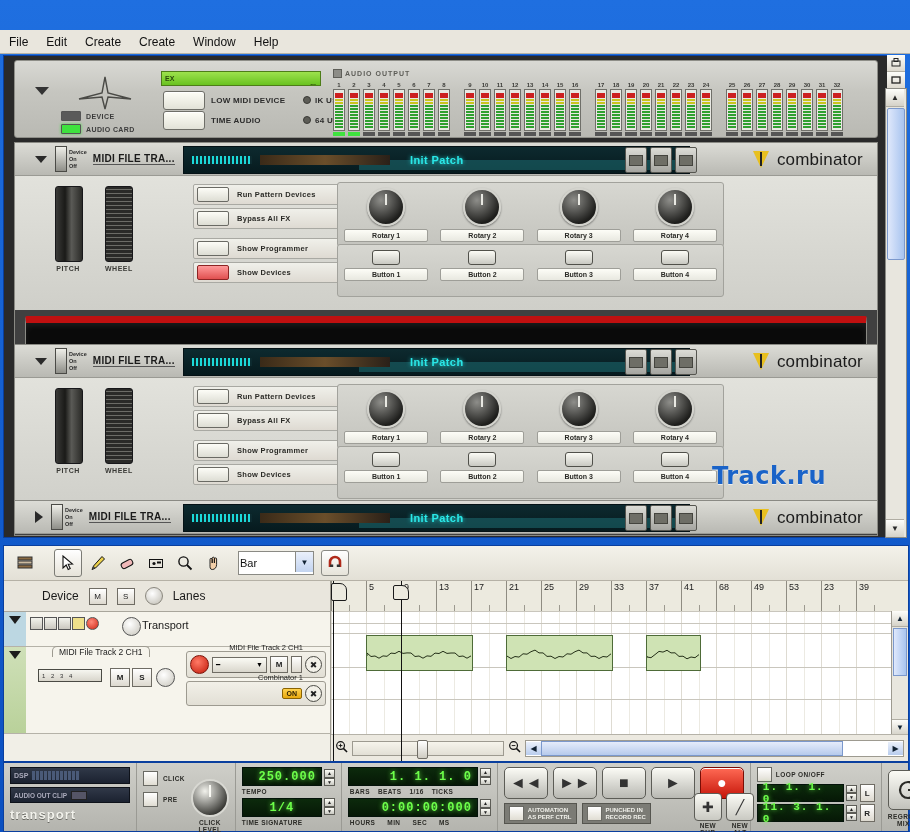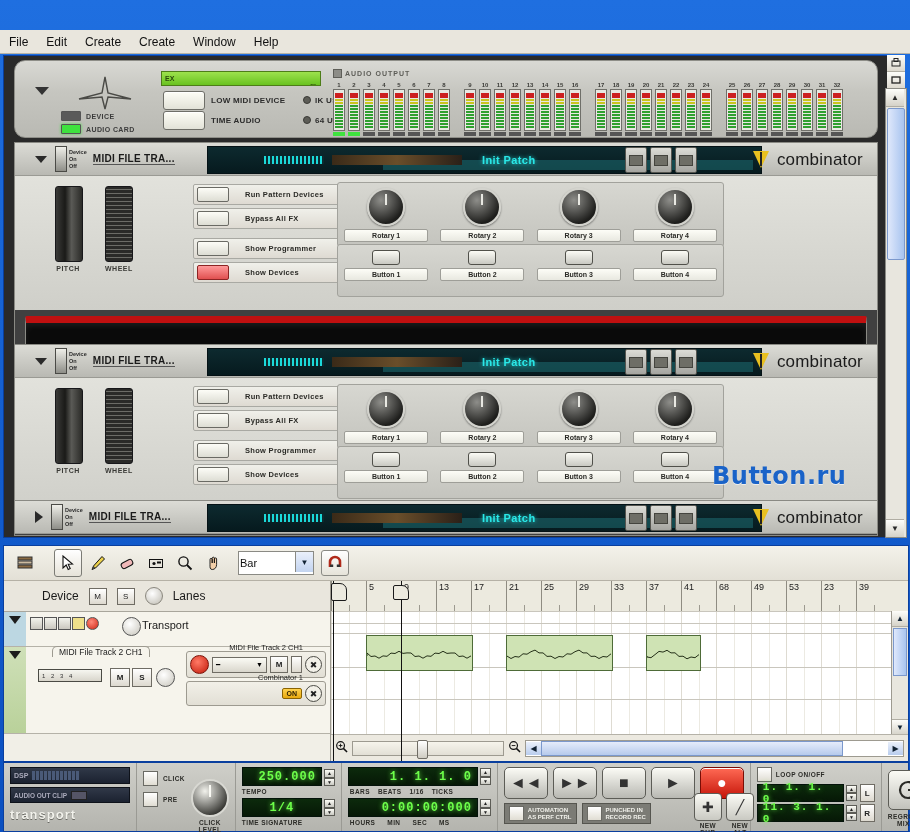--- a/index.html
+++ b/index.html
@@ -30,21 +30,21 @@
   .menu-item{font-size:12px;color:#111;padding:2px 9px;cursor:default;}
 
   
   .rack{position:absolute;left:3px;top:55px;width:884px;height:481px;
         background:#2a2a2a;overflow:hidden;border:1px solid #0a3f9e;}
   .rackscroll{position:absolute;left:0;top:0;width:884px;height:481px;}
 
   
   .hw{position:absolute;left:10px;top:4px;width:862px;height:76px;
       background:linear-gradient(#d9d9d4,#c6c6c0 40%,#b9b9b3);
-      border:1px solid #8e8e88;border-radius:11px;}
+      border:1px solid #8e8e88;border-radius:3px;}
   .hw-arrow{position:absolute;left:20px;top:26px;width:0;height:0;
             border-left:7px solid transparent;border-right:7px solid transparent;
             border-top:8px solid #333;}
   .hw-logo{position:absolute;left:62px;top:14px;width:56px;height:36px;}
   .hw-leds{position:absolute;left:46px;top:50px;}
   .led-row{display:flex;align-items:center;gap:5px;margin-bottom:3px;}
   .led{width:18px;height:8px;border:1px solid #555;background:#5a5a5a;border-radius:1px;}
   .led.on{background:#3ee23e;box-shadow:0 0 3px #3ee23e;}
   .led-lbl{font-size:7px;color:#3b3b3b;font-weight:bold;letter-spacing:.4px;}
   .hw-bar{position:absolute;left:146px;top:10px;width:158px;height:13px;
@@ -77,23 +77,23 @@
              display:flex;align-items:center;position:relative;border-bottom:1px solid #9a9a94;}
   .ch-arrow{width:0;height:0;margin-left:20px;border-left:6px solid transparent;
             border-right:6px solid transparent;border-top:7px solid #2a2a2a;}
   .ch-arrow.right{border-top:6px solid transparent;border-bottom:6px solid transparent;
                   border-left:8px solid #2a2a2a;border-right:0;}
   .ch-sw{width:10px;height:24px;margin-left:8px;background:linear-gradient(#efefe9,#8e8e88);
          border:1px solid #4a4a46;}
   .ch-swlbl{font-size:5.5px;color:#2b2b2b;line-height:7px;margin-left:2px;font-weight:bold;}
   .ch-name{font-size:10px;font-weight:bold;color:#1a1a1a;margin-left:6px;
            border-bottom:1px solid #555;letter-spacing:.3px;}
-  .lcd{position:absolute;left:192px;top:3px;width:505px;height:26px;
+  .lcd{position:absolute;left:168px;top:3px;width:505px;height:26px;
        background:linear-gradient(#0d2a2f,#061a1e);border:1px solid #051216;
-       display:flex;align-items:center;padding-left:48px;}
+       display:flex;align-items:center;}
   .lcd-mini{width:60px;height:8px;margin-left:8px;background:repeating-linear-gradient(90deg,#1bd9d9 0 2px,#0d2a2f 2px 4px);}
   .lcd-brown{width:130px;height:10px;margin-left:8px;background:linear-gradient(90deg,#3a2a18,#6a4e2a,#2a2018);}
   .lcd-patch{color:#2ae8e8;font-size:11px;font-weight:bold;margin-left:20px;
              text-shadow:0 0 4px rgba(42,232,232,.8);letter-spacing:.4px;}
   .lcd-line{position:absolute;left:175px;right:8px;top:13px;height:10px;background:rgba(30,110,115,.55);z-index:0;}
   .lcd-btns{position:absolute;right:180px;top:4px;display:flex;gap:3px;}
   .lcdb{width:20px;height:24px;background:linear-gradient(#dcdcd6,#a5a5a0);
         border:1px solid #55554f;border-radius:2px;display:flex;align-items:center;justify-content:center;}
   .lcdb .ic{width:12px;height:9px;background:#6e6e66;border:1px solid #44443e;}
   .comb-brand{position:absolute;right:14px;top:6px;display:flex;align-items:center;gap:6px;}
@@ -104,21 +104,21 @@
   .wheels{position:absolute;left:40px;top:10px;display:flex;gap:24px;}
   .wheel{width:26px;}
   .wheel .knobbody{width:26px;height:74px;border-radius:3px;
         background:linear-gradient(90deg,#3a3a38,#1a1a18 35%,#5a5a56 60%,#2b2b28);
         border:1px solid #17171a;}
   .wheel .knobbody.ridged{background:repeating-linear-gradient(0deg,#2a2a28 0 3px,#6b6b66 3px 4px);}
   .wheel .wlbl{font-size:7px;color:#3a3a36;text-align:center;margin-top:3px;font-weight:bold;letter-spacing:.5px;}
 
   .cbtns{position:absolute;left:178px;top:8px;width:175px;}
   .cbtn-row{display:flex;align-items:center;height:19px;margin-bottom:3px;
-            background:linear-gradient(#f0f0ea,#dedad2);border:1px solid #a9a9a3;border-radius:2px;gap:8px;}
+            background:linear-gradient(#f0f0ea,#dedad2);border:1px solid #a9a9a3;border-radius:2px;}
   .cbtn-row.gap{margin-top:9px;}
   .cbtn{width:30px;height:13px;margin-left:3px;border:1px solid #6a6a64;border-radius:2px;
         background:linear-gradient(#fdfdf7,#ddddd4);}
   .cbtn.red{background:linear-gradient(#ff9a9a,#e05050);border-color:#8d2424;}
   .cbtn-lbl{font-size:7.5px;color:#2a2a26;margin-left:8px;font-weight:bold;letter-spacing:.3px;}
 
   .rotaries{position:absolute;left:322px;top:6px;width:385px;height:58px;
             background:linear-gradient(#d7d7d1,#c4c4be);border:1px solid #a2a29c;border-radius:3px;
             display:flex;justify-content:space-around;align-items:flex-start;padding-top:5px;}
   .rot{width:84px;text-align:center;}
@@ -1140,21 +1140,21 @@
           <rect x="1" y="2" width="8" height="6" fill="none" stroke="#222" stroke-width="1.3"></rect>
         </svg>
     </div>
   </div>
   <div class="rack-sb" style="top:88px;height:448px;">
     <div class="sb-arrow">▲</div>
     <div class="sb-thumb"></div>
     <div class="sb-arrow" style="position:absolute;bottom:0;border-top:1px solid #b0ada3;border-bottom:0;">▼</div>
   </div>
 
-  <div class="watermark">Button.ru</div>
+  <div class="watermark">Track.ru</div>
 
   <div class="seq">
     <div class="seq-toolbar">
       <div class="tool">
         <svg width="18" height="18" viewBox="0 0 18 18">
             <rect x="2" y="3" width="14" height="3" fill="#8a6a42" stroke="#333"></rect>
             <rect x="2" y="7" width="14" height="3" fill="#cdbba0" stroke="#333"></rect>
             <rect x="2" y="11" width="14" height="3" fill="#8a6a42" stroke="#333"></rect>
           </svg>
       </div>
@@ -1456,21 +1456,21 @@
 
     <div class="tp-sec" style="width:96px;">
       <div style="display:flex;align-items:flex-end;">
         <span class="num" style="width:68px;height:17px;font-size:12px;">250.000</span>
         <span class="spin" style="height:17px;">
             <b>▲</b>
             <b>▼</b>
           </span>
       </div>
       <div class="tp-lbl" style="margin:2px 0 3px 0;">TEMPO</div>
-      <div style="display:flex;align-items:center;">
+      <div style="display:flex;">
         <span class="num" style="width:68px;height:17px;font-size:12px;justify-content:center;">1/4</span>
         <span class="spin" style="height:17px;">
             <b>▲</b>
             <b>▼</b>
           </span>
       </div>
       <div class="tp-lbl" style="margin-top:2px;">TIME SIGNATURE</div>
     </div>
 
     <div class="tp-sec" style="width:148px;">

